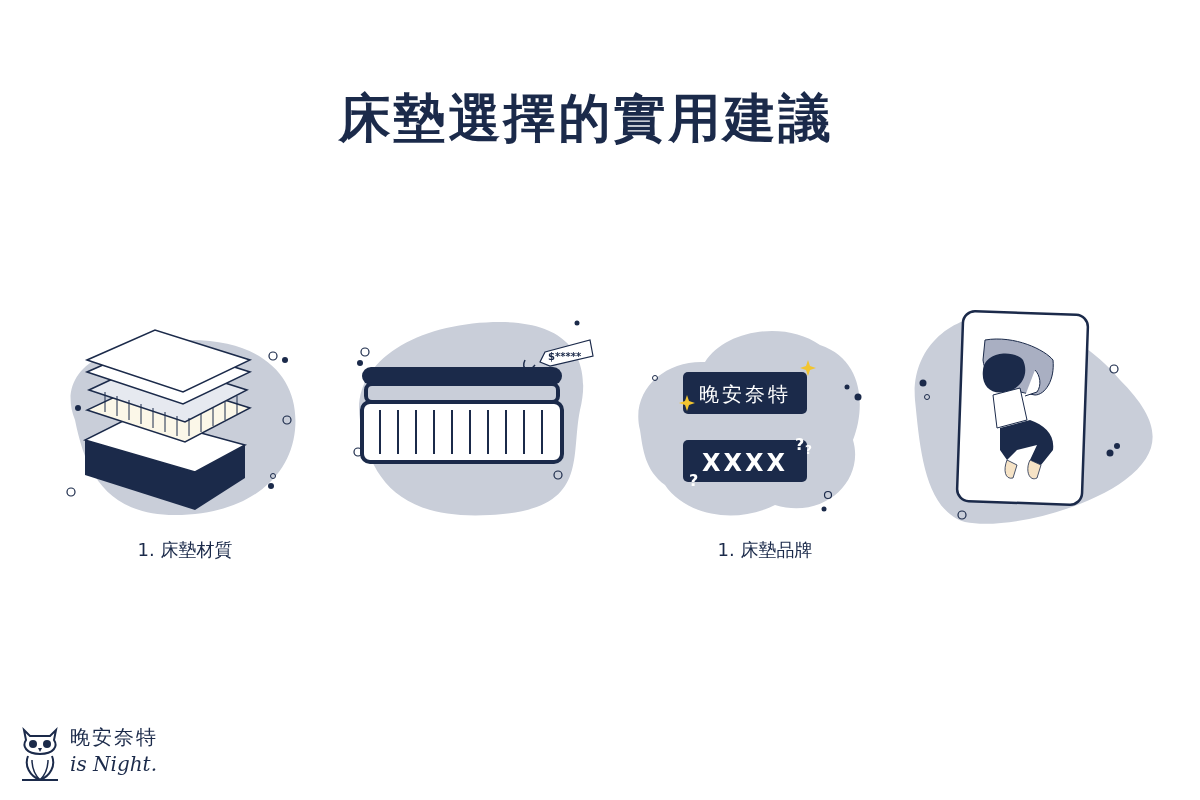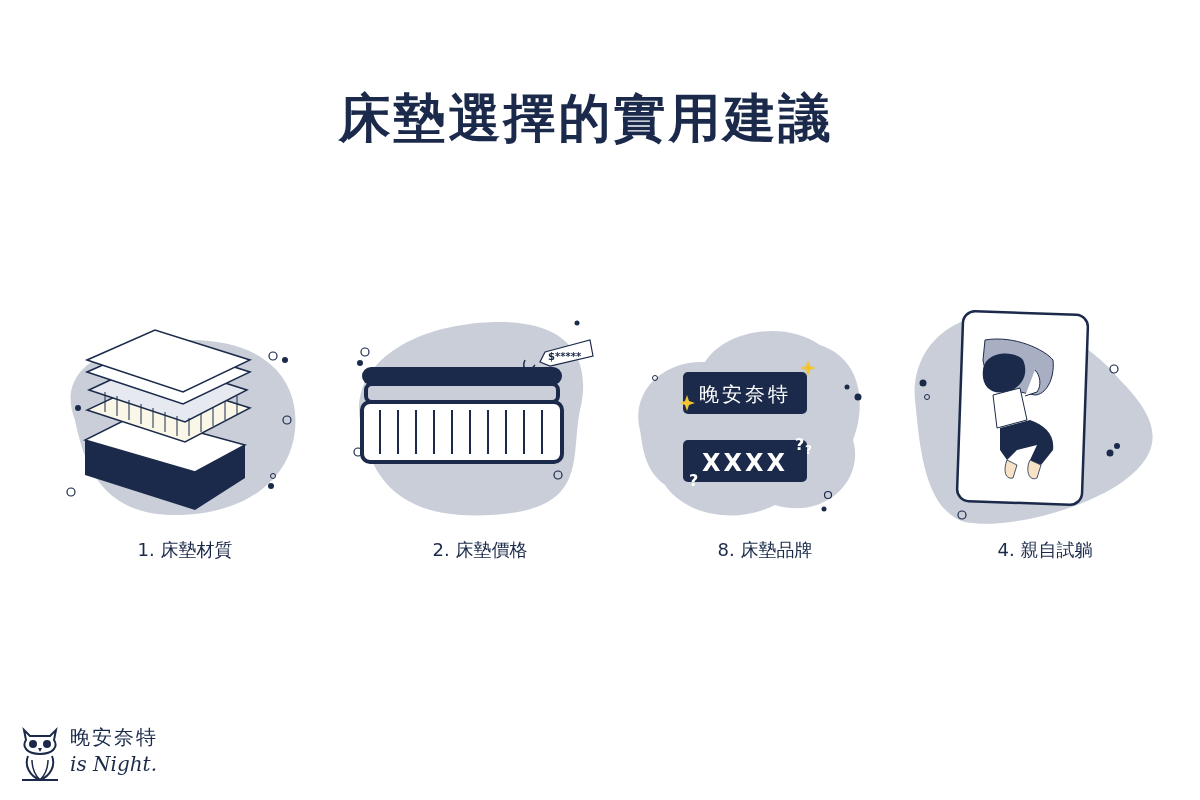--- a/index.html
+++ b/index.html
@@ -60,42 +60,41 @@
     <path d="M205 52 L250 40 L253 56 L210 66 L200 62Z" fill="#fff" stroke="#1b2a4a" stroke-width="1.2"></path>
     <text x="208" y="60" font-size="10" fill="#1b2a4a" font-weight="bold">$*****</text>
 
     <rect x="22" y="67" width="200" height="18" rx="9" fill="#1b2a4a"></rect>
     <rect x="26" y="84" width="192" height="18" rx="6" fill="#c9ced9" stroke="#1b2a4a" stroke-width="4"></rect>
     <rect x="22" y="102" width="200" height="60" rx="8" fill="#fff" stroke="#1b2a4a" stroke-width="4"></rect>
     <g stroke="#1b2a4a" stroke-width="2">
       <path d="M40 110 v44 M58 110 v44 M76 110 v44 M94 110 v44 M112 110 v44 M130 110 v44 M148 110 v44 M166 110 v44 M184 110 v44 M202 110 v44"></path>
     </g>
   </svg>
-  <div class="label">2. 床墊價格</div>
 </div>
 
 <div class="card" style="left:625px;">
   <svg width="280" height="230" viewBox="0 0 280 230">
     <path d="M15 130 C5 90 40 60 80 62 C100 30 160 20 195 45 C240 60 240 110 228 140 C240 180 200 220 150 205 C110 225 60 215 40 185 C20 170 18 150 15 130Z" fill="#c9ced9"></path>
     <circle cx="30" cy="78" r="2.5" fill="none" stroke="#1b2a4a" stroke-width="1"></circle>
     <circle cx="222" cy="87" r="2.5" fill="#1b2a4a"></circle>
     <circle cx="233" cy="97" r="3.5" fill="#1b2a4a"></circle>
     <circle cx="203" cy="195" r="3.5" fill="none" stroke="#1b2a4a" stroke-width="1.2"></circle>
     <circle cx="199" cy="209" r="2.5" fill="#1b2a4a"></circle>
     <rect x="58" y="72" width="124" height="42" rx="5" fill="#1b2a4a"></rect>
     <text x="120" y="101" text-anchor="middle" font-size="20" fill="#fff" class="badge-text" letter-spacing="3">晚安奈特</text>
     <path d="M183 60 l2 6 6 2 -6 2 -2 6 -2 -6 -6 -2 6 -2z" fill="#f2c530"></path>
     <path d="M62 95 l2 6 6 2 -6 2 -2 6 -2 -6 -6 -2 6 -2z" fill="#f2c530"></path>
     <rect x="58" y="140" width="124" height="42" rx="5" fill="#1b2a4a"></rect>
     <text x="120" y="171" text-anchor="middle" font-size="24" fill="#fff" font-weight="bold" letter-spacing="3">XXXX</text>
     <text x="64" y="186" font-size="16" fill="#fff" font-weight="bold">?</text>
     <text x="170" y="150" font-size="16" fill="#fff" font-weight="bold">?</text>
     <text x="180" y="154" font-size="12" fill="#fff" font-weight="bold">?</text>
   </svg>
-  <div class="label">8. 床墊品牌</div>
+  <div class="label">1. 床墊品牌</div>
 </div>
 
 <div class="card" style="left:905px;">
   <svg width="280" height="230" viewBox="0 0 280 230">
     <path d="M10 100 C5 40 60 5 110 18 C160 30 190 50 215 80 C255 120 260 150 220 180 C180 210 100 230 60 222 C20 210 15 150 10 100Z" fill="#c9ced9"></path>
     <circle cx="18" cy="83" r="3.5" fill="#1b2a4a"></circle>
     <circle cx="22" cy="97" r="2.5" fill="none" stroke="#1b2a4a" stroke-width="1"></circle>
     <circle cx="209" cy="69" r="4" fill="none" stroke="#1b2a4a" stroke-width="1.2"></circle>
     <circle cx="212" cy="146" r="3" fill="#1b2a4a"></circle>
     <circle cx="205" cy="153" r="3.5" fill="#1b2a4a"></circle>
@@ -107,21 +106,20 @@
     <path d="M78 70 C80 50 110 50 118 60 C125 75 115 90 100 92 C85 95 76 85 78 70Z" fill="#1b2a4a"></path>
 
     <path d="M88 95 L115 88 L122 120 L92 128Z" fill="#fff" stroke="#1b2a4a" stroke-width="1"></path>
     <path d="M130 70 C135 75 137 85 132 92 L120 96" stroke="#1b2a4a" stroke-width="1" fill="#fff"></path>
 
     <path d="M95 128 L125 120 C140 125 150 135 148 150 L136 165 L125 160 L132 145 L112 150 L102 160 L95 150Z" fill="#1b2a4a"></path>
 
     <path d="M102 160 C98 170 100 180 108 178 L112 165Z" fill="#f6e3c6" stroke="#1b2a4a" stroke-width="0.8"></path>
     <path d="M125 160 C120 170 124 182 132 178 L136 165Z" fill="#f6e3c6" stroke="#1b2a4a" stroke-width="0.8"></path>
   </svg>
-  <div class="label">4. 親自試躺</div>
 </div>
 
 <div class="logo">
   <svg width="44" height="64" viewBox="0 0 44 64" style="position:absolute;left:0;top:0;">
     <path d="M6 8 L12 14 L32 14 L38 8 L36 18 C40 24 36 32 22 32 C8 32 4 24 8 18Z" fill="none" stroke="#1b2a4a" stroke-width="2"></path>
     <circle cx="15" cy="22" r="4" fill="#1b2a4a"></circle>
     <circle cx="29" cy="22" r="4" fill="#1b2a4a"></circle>
     <path d="M20 26 L22 30 L24 26Z" fill="#1b2a4a"></path>
     <path d="M10 34 C6 44 12 54 22 58 C32 54 38 44 34 34" fill="none" stroke="#1b2a4a" stroke-width="2"></path>
     <path d="M14 38 C14 48 18 54 22 58 M30 38 C30 48 26 54 22 58" fill="none" stroke="#1b2a4a" stroke-width="1.5"></path>

